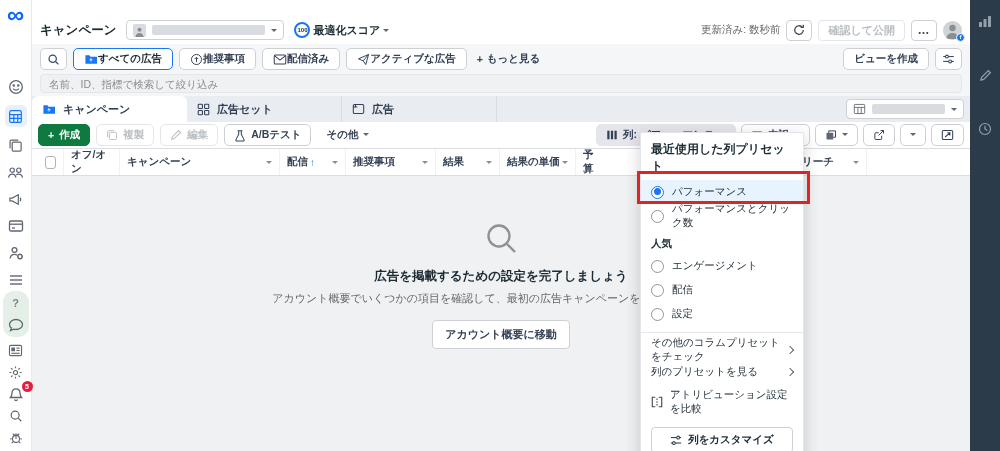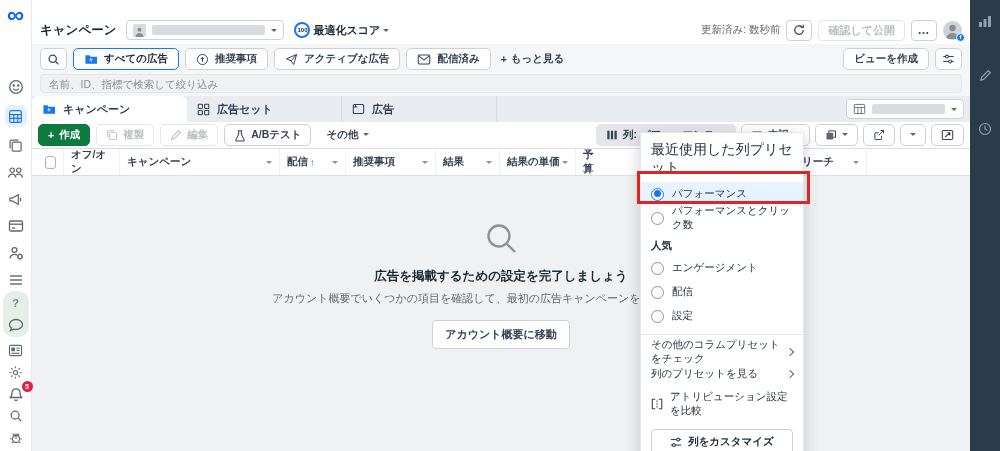--- a/index.html
+++ b/index.html
@@ -42,21 +42,21 @@
   .icon-btn { border:1px solid #ced0d4; background:#fff; border-radius:4px; height:21px; min-width:26px; display:flex; align-items:center; justify-content:center; color:#444950; cursor:pointer; padding:0 4px; }
   .publish-btn { border:1px solid #e4e6eb; background:#fff; border-radius:4px; height:21px; padding:0 9px; font-weight:bold; color:#bcc0c4; font-size:11px; display:flex; align-items:center; }
   .dots { letter-spacing:1px; font-weight:bold; color:#444950; font-size:12px; line-height:8px; }
   .avatar-round { position:relative; width:19px; height:19px; background:#cfd3d8; border-radius:50%; overflow:visible; cursor:pointer; }
   .avatar-round svg { border-radius:50%; }
   .fb-badge { position:absolute; right:-3px; bottom:-2px; width:9px; height:9px; background:#1877f2; color:#fff; border-radius:50%; font-size:6px; font-weight:bold; display:flex; align-items:center; justify-content:center; border:1px solid #fff; }
 
   
   .filter-row { height:30px; background:#f5f6f8; display:flex; align-items:center; padding:0 8px; gap:6px; flex:none; }
   .sq-btn { width:27px; height:22px; border:1px solid #ced0d4; border-radius:5px; background:#fff; display:flex; align-items:center; justify-content:center; color:#34495e; cursor:pointer; }
-  .pill { height:22px; border:1px solid #ced0d4; border-radius:5px; background:#fff; display:flex; align-items:center; gap:6px; padding:0 10px; font-weight:bold; font-size:10.5px; color:#344054; cursor:pointer; }
+  .pill { height:22px; border:1px solid #ced0d4; border-radius:5px; background:#fff; display:flex; align-items:center; padding:0 10px; font-weight:bold; font-size:10.5px; color:#344054; cursor:pointer; }
   .pill.active { border:1.5px solid #1877f2; color:#1c2b33; }
   .more-link { display:flex; align-items:center; gap:4px; font-weight:bold; font-size:10.5px; color:#344054; margin-left:4px; cursor:pointer; }
   .filter-right { margin-left:auto; display:flex; align-items:center; gap:6px; }
   .view-btn { height:22px; border:1px solid #ced0d4; border-radius:5px; background:#fff; padding:0 10px; font-weight:bold; font-size:10.5px; color:#344054; display:flex; align-items:center; cursor:pointer; }
 
   
   .search-row { height:22px; background:#f5f6f8; padding:0 8px; flex:none; }
   .search-input { width:100%; height:19px; border:1px solid #e4e6ea; background:#f0f1f3; border-radius:4px; padding:0 8px; font-size:10.5px; color:#65676b; font-family:inherit; outline:none; }
   .search-input::placeholder { color:#8a8d91; }
 
@@ -89,21 +89,21 @@
   .content { flex:1; background:#eff1f3; position:relative; display:flex; flex-direction:column; align-items:center; }
   .empty { margin-top:44px; display:flex; flex-direction:column; align-items:center; text-align:center; }
   .empty-icon { color:#8e9196; margin-bottom:10px; }
   .empty-title { font-size:12.5px; font-weight:bold; color:#1c2b33; margin-bottom:6px; }
   .empty-sub { font-size:11px; color:#65676b; margin-bottom:14px; }
   .empty-btn { background:#fff; border:1px solid #ced0d4; border-radius:4px; padding:6px 12px; font-weight:bold; font-size:11px; color:#344054; cursor:pointer; }
   .hscroll { position:absolute; bottom:4px; left:60px; right:10px; height:5px; background:#c7cacf; border-radius:3px; cursor:pointer; }
 
   
   .preset-menu { position:absolute; left:640px; top:132px; width:164px; background:#fff; border:1px solid #e4e6eb; box-shadow:0 4px 16px rgba(0,0,0,0.18); border-radius:2px; z-index:40; padding-bottom:6px; }
-  .menu-header { padding:8px 10px 5px; font-weight:normal; font-size:14px; }
+  .menu-header { padding:8px 10px 5px; font-weight:bold; font-size:12px; }
   .menu-item { display:flex; align-items:center; gap:8px; padding:5px 10px; font-size:10.5px; cursor:pointer; height:24px; }
   .menu-item.selected { background:#e7f3ff; }
   .radio { width:13px; height:13px; border:1.5px solid #90949c; border-radius:50%; background:#fff; flex:none; }
   .radio.sel { border-color:#1877f2; }
   .radio.sel::after { content:""; display:block; width:7px; height:7px; margin:1.5px; border-radius:50%; background:#1877f2; }
   .section-header { padding:9px 10px 3px; font-weight:bold; font-size:10.5px; }
   .menu-divider { border-top:1px solid #e4e6eb; margin:6px 0; }
   .menu-link { display:flex; align-items:center; justify-content:space-between; padding:5px 10px; font-size:10.5px; cursor:pointer; height:22px; }
   .chev { width:6px; height:6px; border-top:1.5px solid #606770; border-right:1.5px solid #606770; transform:rotate(45deg); flex:none; }
   .compare-row { display:flex; align-items:center; gap:7px; padding:5px 10px; font-size:10.5px; cursor:pointer; color:#1c2b33; }
@@ -305,32 +305,32 @@
         <span>すべての広告</span>
       </div>
       <div class="pill">
         <svg width="13" height="13" viewBox="0 0 16 16" fill="none" stroke="#344054" stroke-width="1.2">
             <circle cx="8" cy="8" r="6.2"></circle>
             <path d="M8 11.2V5.5M5.8 7.5 8 5.3l2.2 2.2"></path>
           </svg>
         <span>推奨事項</span>
       </div>
       <div class="pill">
+        <svg width="14" height="11" viewBox="0 0 16 13" fill="none" stroke="#344054" stroke-width="1.2">
+            <rect x="1.2" y="1.2" width="13.6" height="10.6" rx="1.2"></rect>
+            <path d="M1.8 2.2 8 7.2l6.2-5"></path>
+          </svg>
+        <span>配信済み</span>
+      </div>
+      <div class="pill">
         <svg width="13" height="13" viewBox="0 0 16 16" fill="none" stroke="#344054" stroke-width="1.2">
             <path d="M1.8 7.2 14.2 1.8 10.8 14.2 7.6 9.6z"></path>
             <path d="M7.6 9.6 14.2 1.8"></path>
           </svg>
         <span>アクティブな広告</span>
-      </div>
-      <div class="pill">
-        <svg width="14" height="11" viewBox="0 0 16 13" fill="none" stroke="#344054" stroke-width="1.2">
-            <rect x="1.2" y="1.2" width="13.6" height="10.6" rx="1.2"></rect>
-            <path d="M1.8 2.2 8 7.2l6.2-5"></path>
-          </svg>
-        <span>配信済み</span>
       </div>
       <div class="more-link">
         <span>+</span>
         <span>もっと見る</span>
       </div>
       <div class="filter-right">
         <div class="view-btn">ビューを作成</div>
         <div class="sq-btn">
           <svg width="13" height="12" viewBox="0 0 16 14" fill="none" stroke="currentColor" stroke-width="1.3">
               <line x1="1.5" y1="4" x2="14.5" y2="4"></line>

